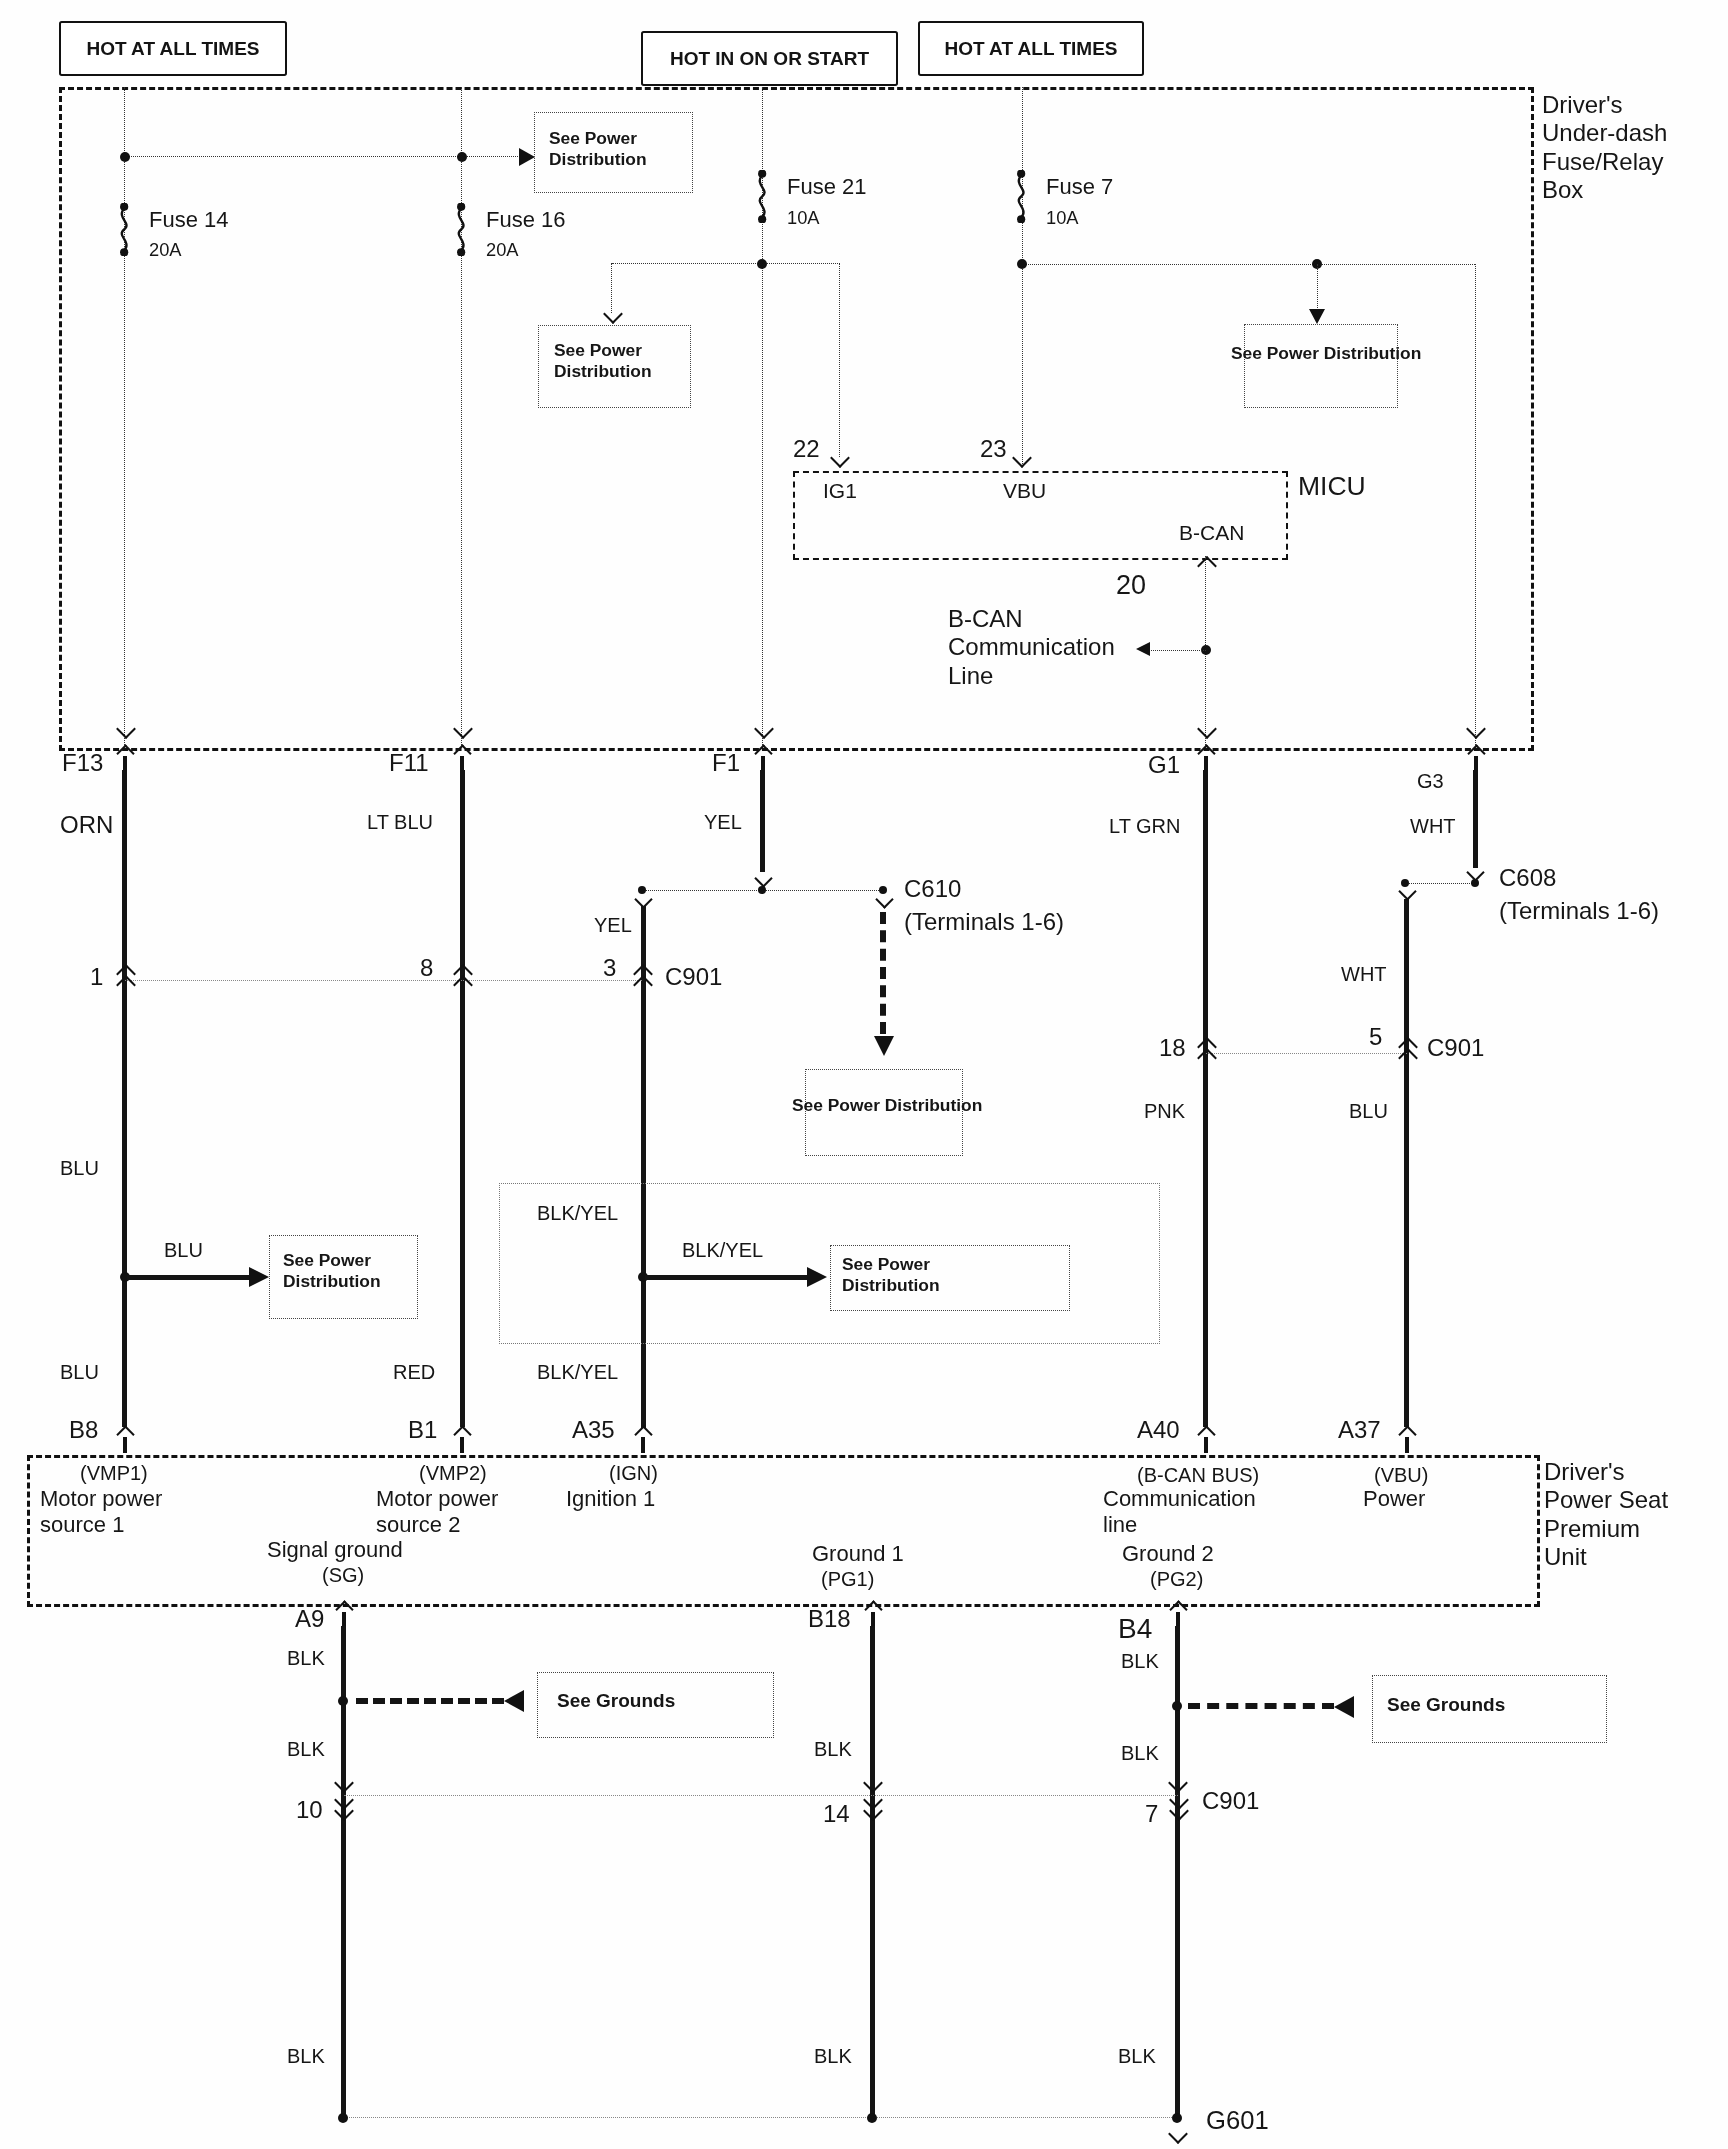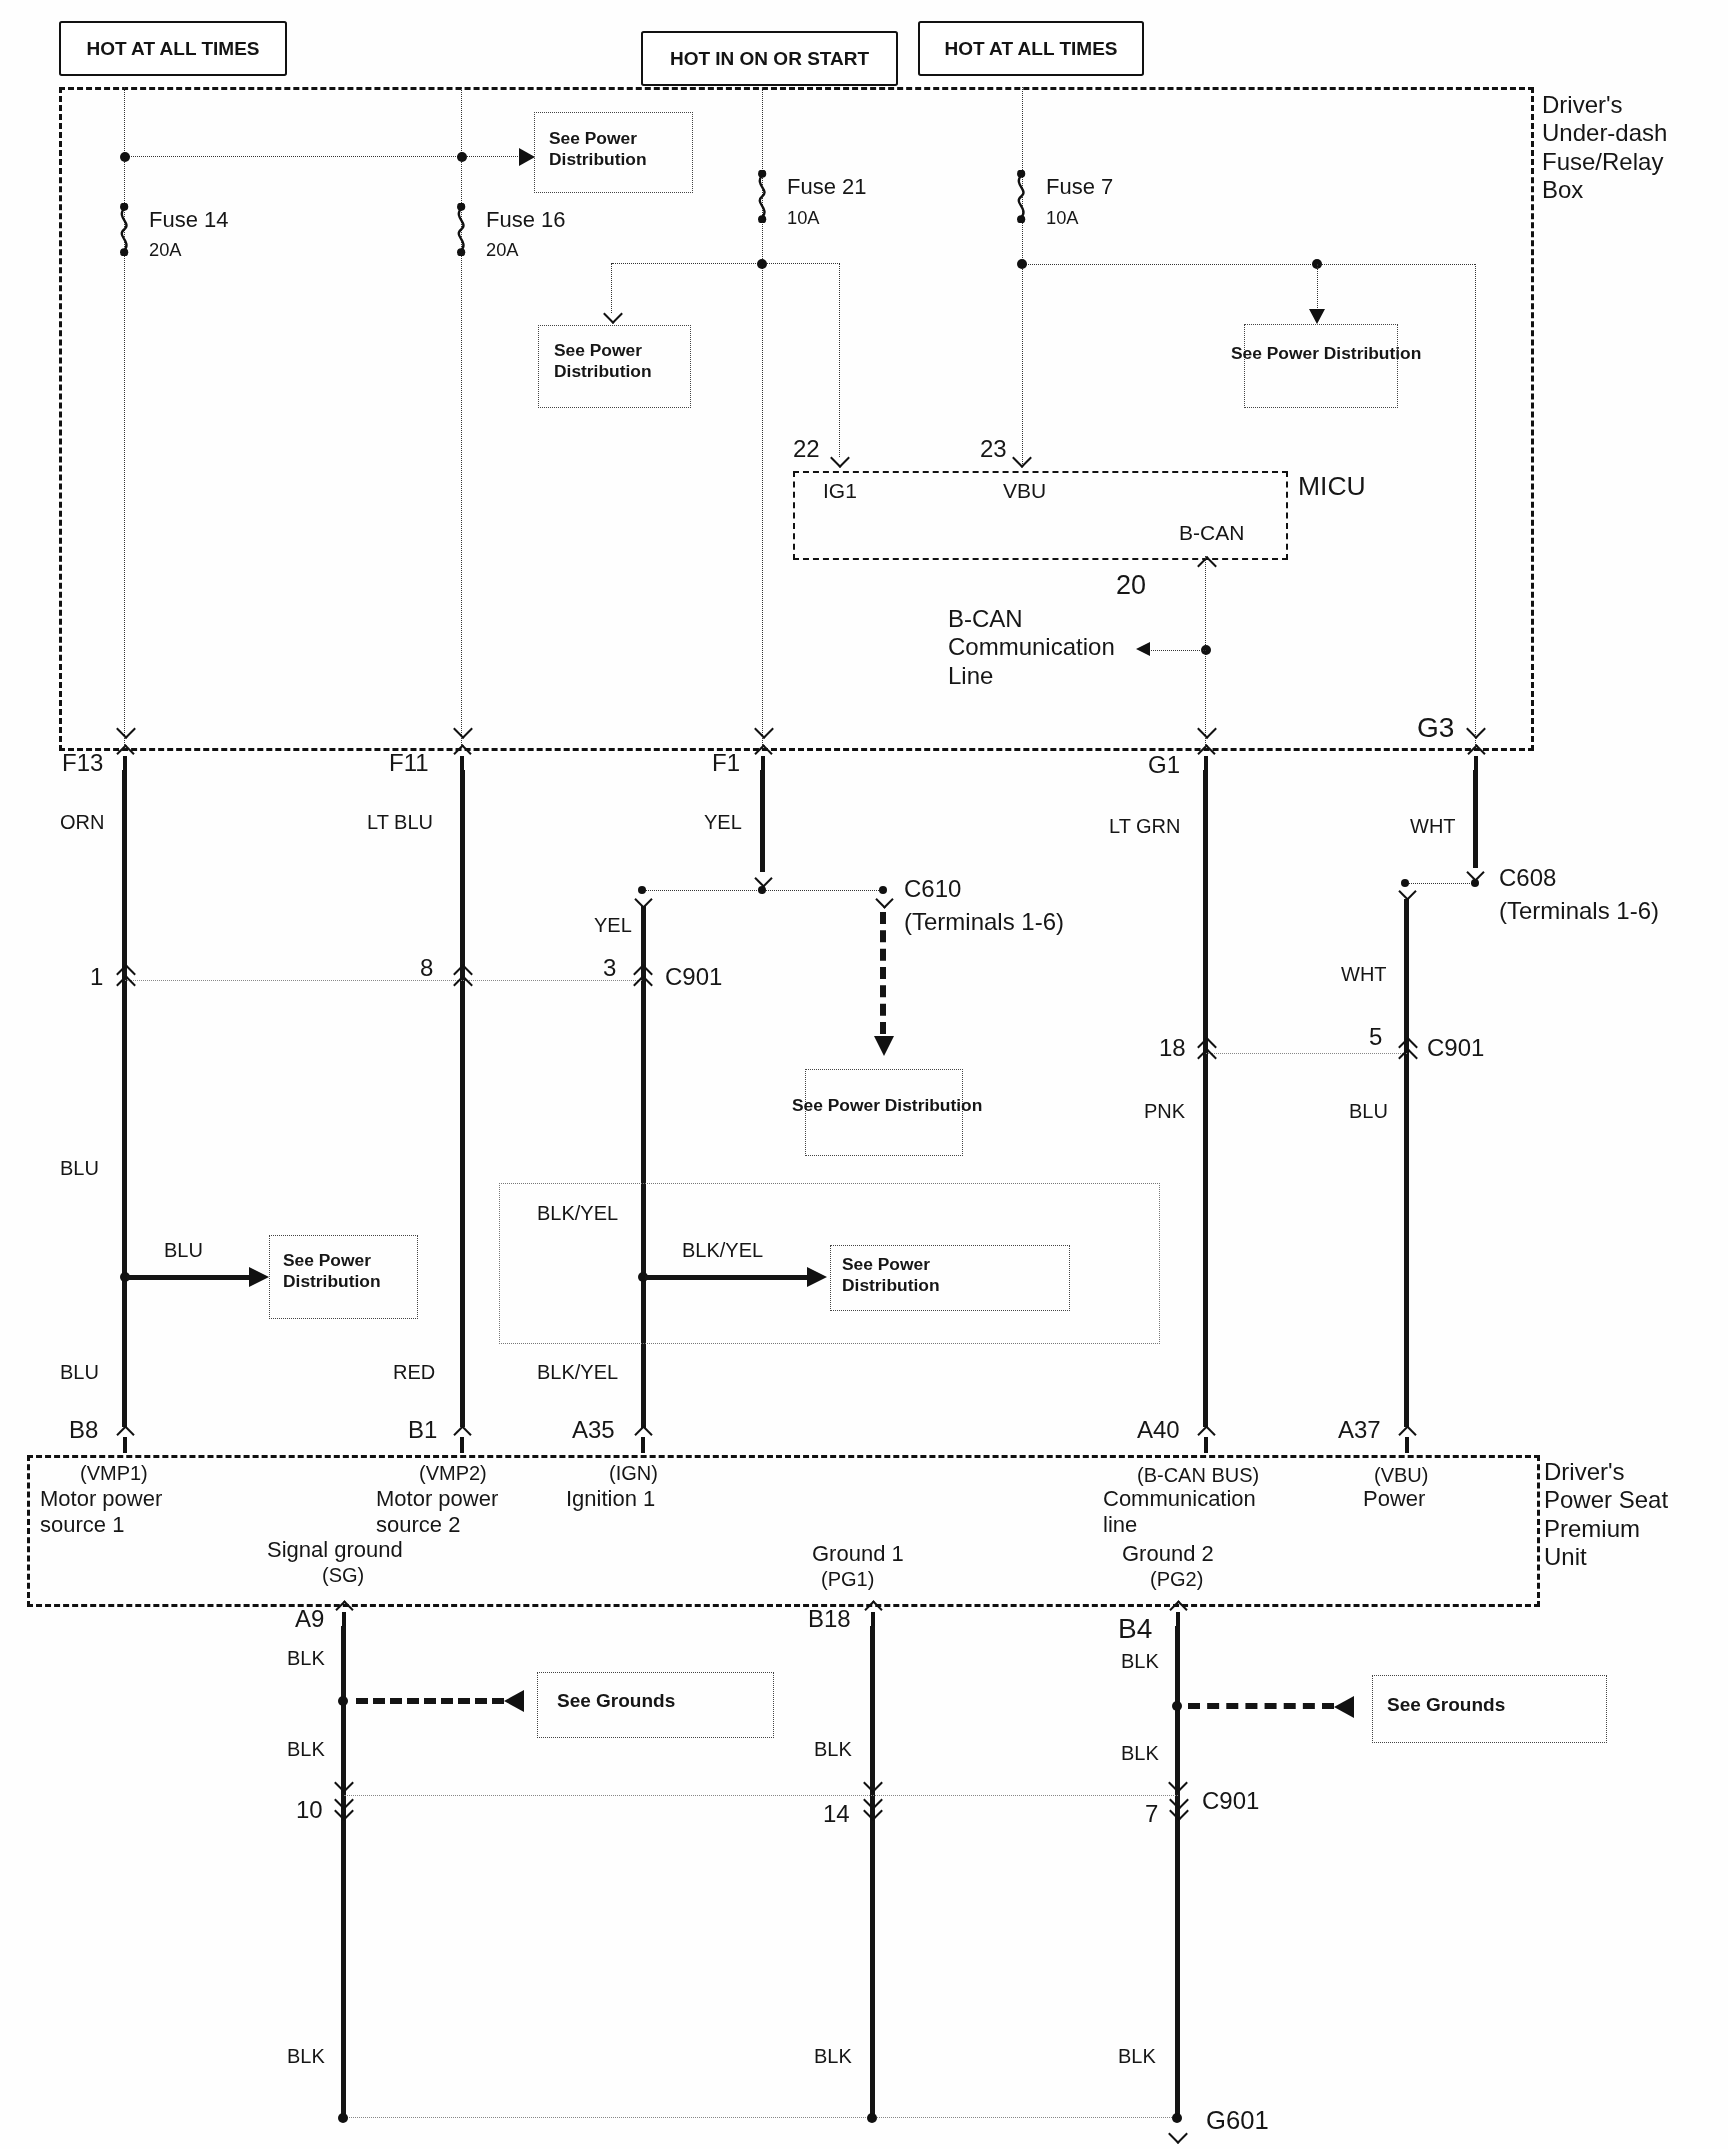--- a/index.html
+++ b/index.html
@@ -154,23 +154,23 @@
 
   <div class="fku" style="left:115px;top:746px"></div>
   <div class="fku" style="left:452px;top:746px"></div>
   <div class="fku" style="left:753px;top:746px"></div>
   <div class="fku" style="left:1196px;top:746px"></div>
   <div class="fku" style="left:1466px;top:746px"></div>
   <div class="t" style="left:62px;top:749px;font-size:24px">F13</div>
   <div class="t" style="left:389px;top:749px;font-size:24px">F11</div>
   <div class="t" style="left:712px;top:749px;font-size:24px">F1</div>
   <div class="t" style="left:1148px;top:751px;font-size:24px">G1</div>
-  <div class="t" style="left:1417px;top:711px;font-size:28px">G3</div>
-
-  <div class="t" style="left:60px;top:811px;font-size:20px">ORN</div>
+  <div class="t" style="left:1417px;top:770px;font-size:20px">G3</div>
+
+  <div class="t" style="left:60px;top:811px;font-size:24px">ORN</div>
   <div class="t" style="left:367px;top:811px;font-size:20px">LT BLU</div>
   <div class="t" style="left:704px;top:811px;font-size:20px">YEL</div>
   <div class="t" style="left:1109px;top:815px;font-size:20px">LT GRN</div>
   <div class="t" style="left:1410px;top:815px;font-size:20px">WHT</div>
 
   <div class="sv" style="left:122px;top:770px;height:657px"></div>
   <div class="sv" style="left:460px;top:770px;height:657px"></div>
   <div class="sv" style="left:760px;top:770px;height:102px"></div>
   <div class="sv" style="left:641px;top:906px;height:522px"></div>
   <div class="sv" style="left:1203px;top:770px;height:657px"></div>

